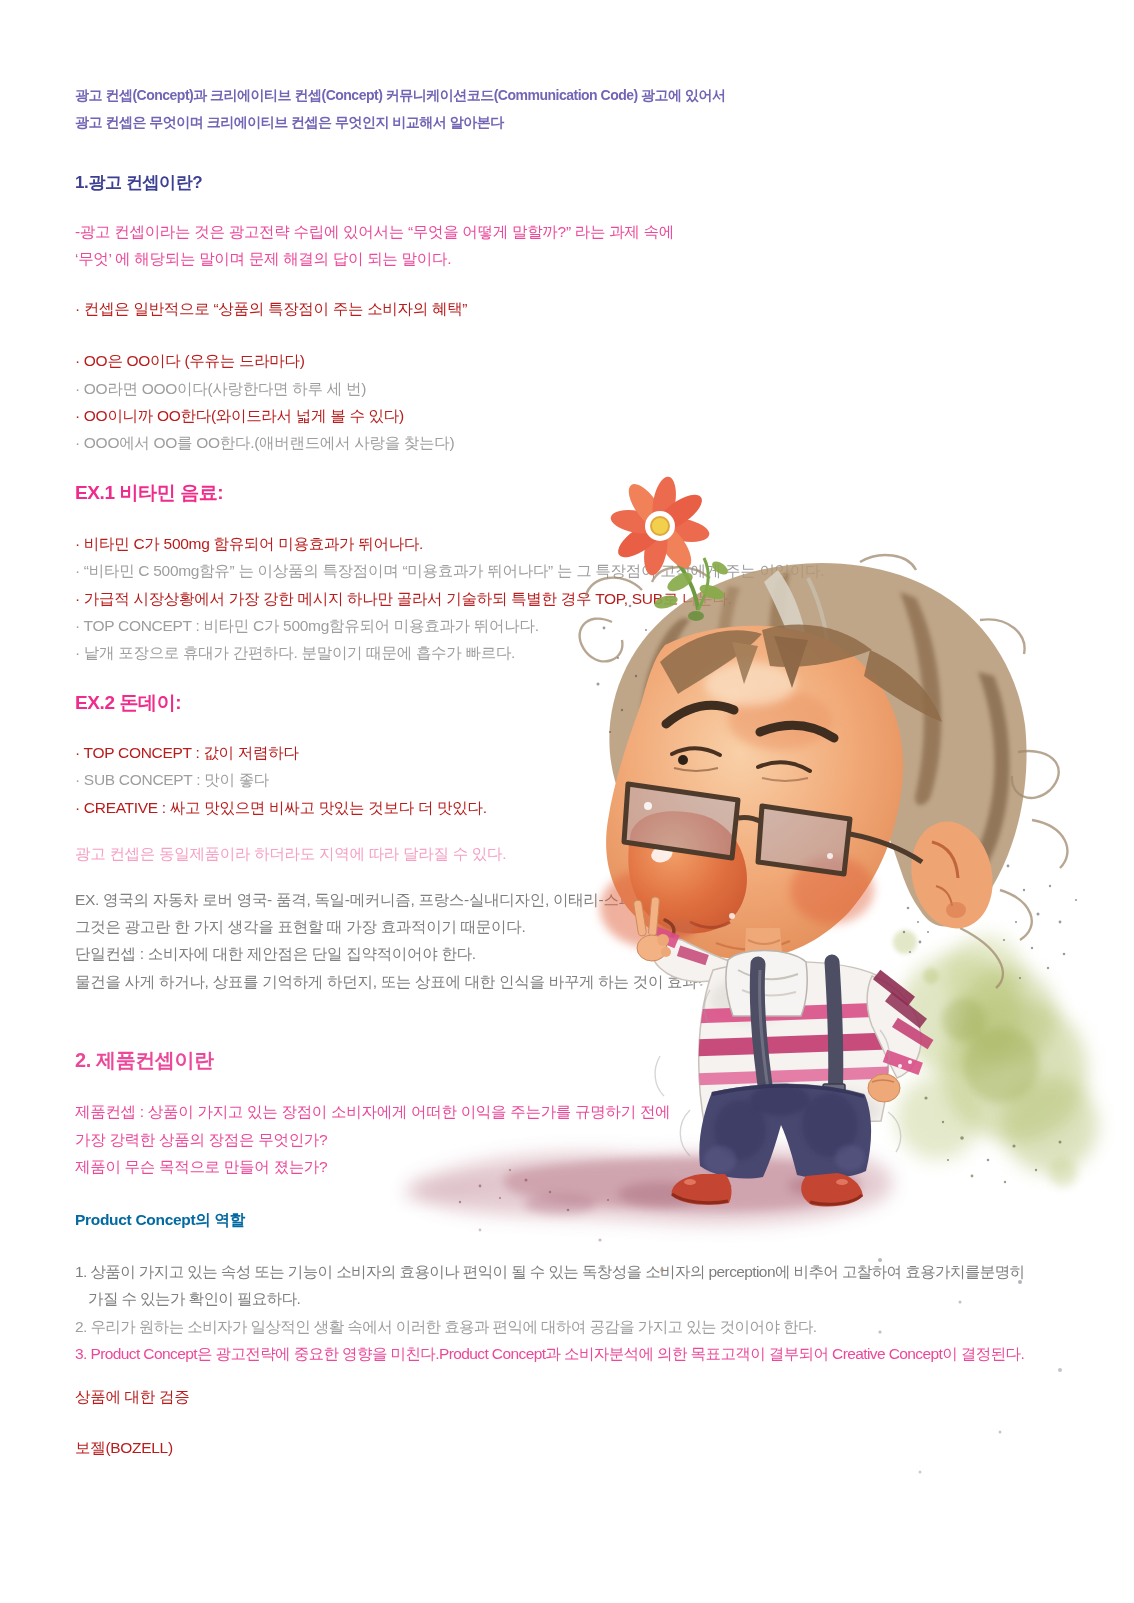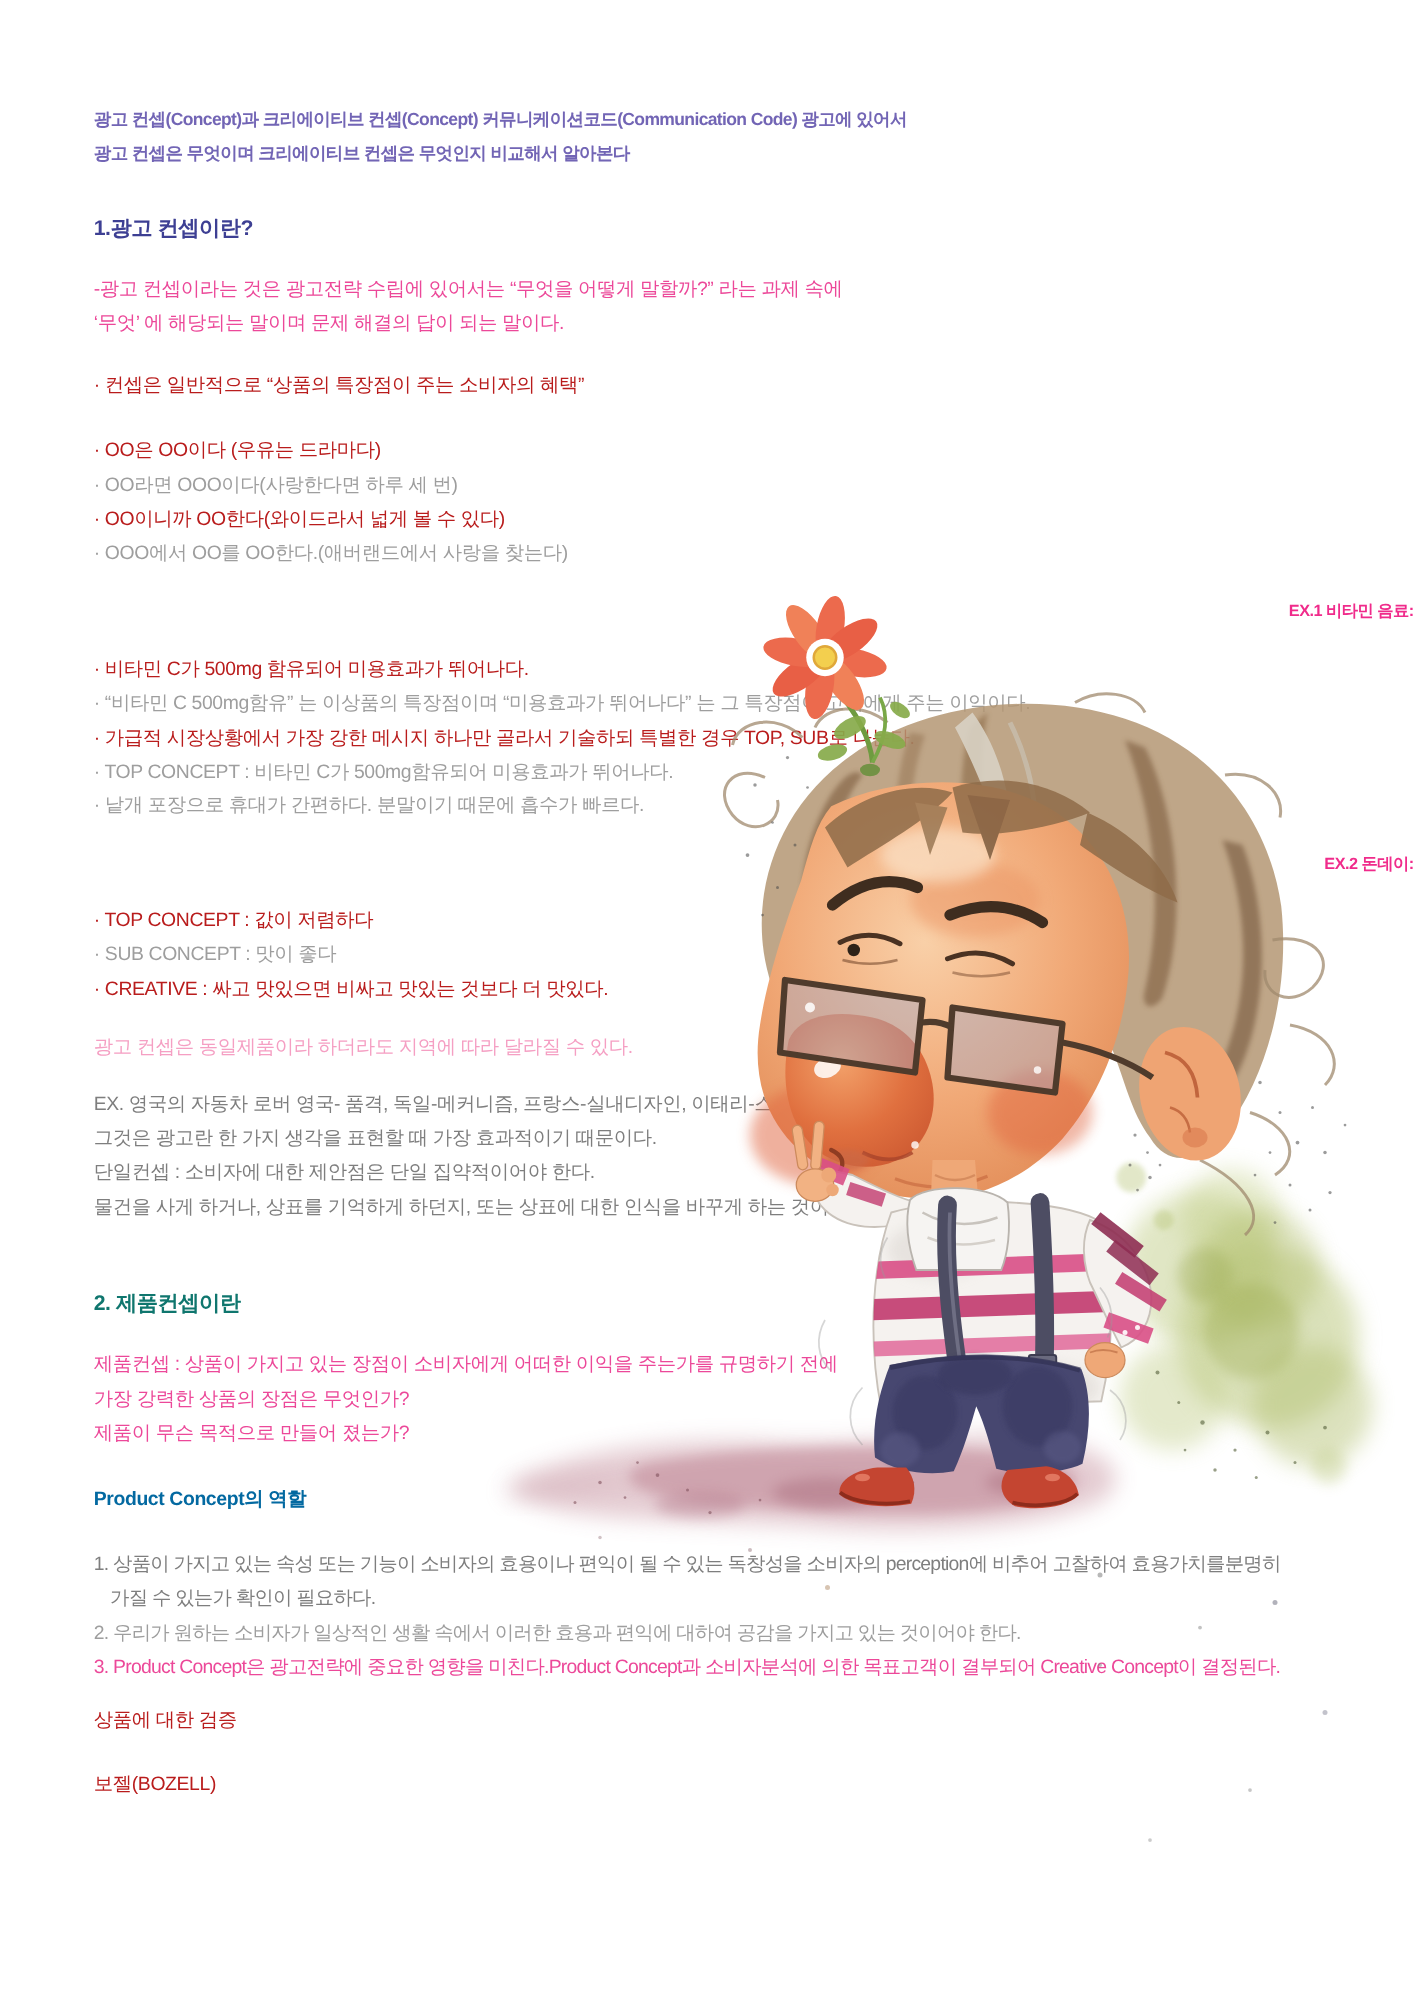--- a/index.html
+++ b/index.html
@@ -4,22 +4,22 @@
 <style>
   html,body{margin:0;padding:0;background:#ffffff;}
   .page{
     position:relative;width:1134px;height:1603px;background:#ffffff;overflow:hidden;
     font-family:"Liberation Sans","DejaVu Sans",sans-serif;
   }
   .content{position:absolute;left:75px;top:82px;width:1056px;z-index:1;}
   .ln{font-size:15.5px;line-height:27.4px;white-space:nowrap;letter-spacing:-0.3px;}
   .title-ln{font-size:14px;line-height:26.5px;font-weight:bold;color:#7265b5;white-space:nowrap;letter-spacing:-0.5px;}
   .h-navy{font-size:17px;font-weight:bold;color:#3d3f93;white-space:nowrap;letter-spacing:-0.4px;}
-  .h-pink{font-size:13px;font-weight:bold;color:#f02b8b;white-space:nowrap;letter-spacing:-0.4px;text-align:right;}
-  .h-purple{font-size:17px;font-weight:bold;color:#0f766e;white-space:nowrap;letter-spacing:-0.4px;}
+  .h-pink{font-size:19px;font-weight:bold;color:#f02b8b;white-space:nowrap;letter-spacing:-0.4px;}
+  .h-purple{font-size:20px;font-weight:bold;color:#ec4899;white-space:nowrap;letter-spacing:-0.4px;}
   .t-strong{color:#b91c1c;font-weight:normal;}
   .t-dark{color:#ec4899;}
   .t-mid{color:#7e7e7e;}
   .t-light{color:#9e9e9e;}
   .t-black{color:#0369a1;font-weight:bold;}
   .pink-note{color:#f59fc3;}
   .pts{letter-spacing:-0.6px;}
   .indent{padding-left:13px;}
   .illus{position:absolute;left:360px;top:470px;width:774px;height:1030px;z-index:2;pointer-events:none;}
 </style>

